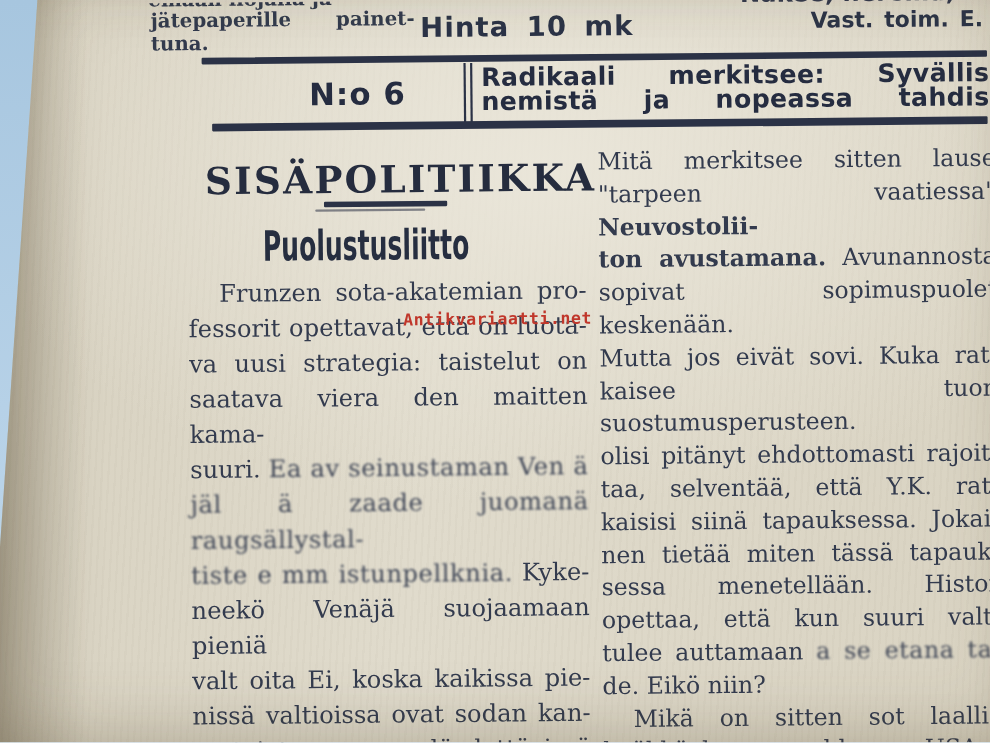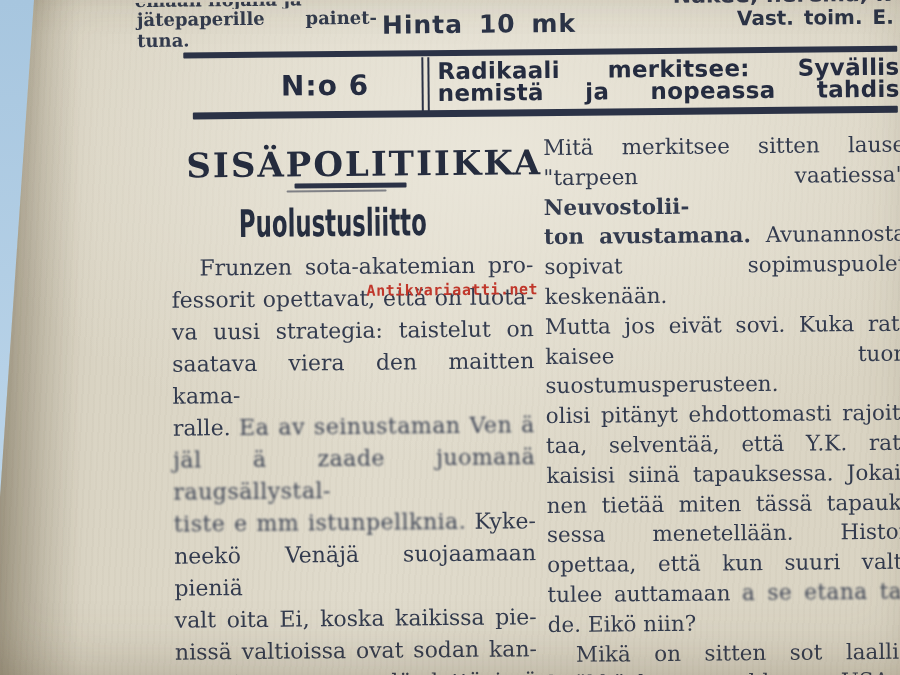--- a/index.html
+++ b/index.html
@@ -84,21 +84,21 @@
     <div class="abs rule" style="left:288px;top:189px;width:100px;height:2px;opacity:.55;"></div>
     <div class="abs headline-wrap">
       <div class="sans headline-inner">Puolustusliitto</div>
     </div>
 
     <div class="abs col leftcol" id="leftcol">
         <div class="bline indent"><span>Frunzen sota-akatemian pro-</span></div>
         <div class="bline"><span>fessorit opettavat, että on luota-</span></div>
         <div class="bline"><span>va uusi strategia: taistelut on</span></div>
         <div class="bline"><span>saatava viera den maitten kama-</span></div>
-        <div class="bline"><span>ralle. </span><span class="smudge">Ea av seinustaman Ven ä</span></div>
+        <div class="bline"><span>suuri. </span><span class="smudge">Ea av seinustaman Ven ä</span></div>
         <div class="bline"><span class="smudge">jäl ä zaade juomanä raugsällystal-</span></div>
         <div class="bline"><span class="smudge">tiste e mm istunpellknia.</span><span> Kyke-</span></div>
         <div class="bline"><span>neekö Venäjä suojaamaan pieniä</span></div>
         <div class="bline"><span>valt oita Ei, koska kaikissa pie-</span></div>
         <div class="bline"><span>nissä valtioissa ovat sodan kan-</span></div>
         <div class="bline"><span>nattajat löydettävissä ainoastaan</span></div>
       </div>
     <div class="abs col rightcol cut" id="rightcol" style="height:545px;">
         <div class="bline"><span>Mitä merkitsee sitten lause</span></div>
         <div class="bline"><span>"tarpeen vaatiessa" </span><span class="bold">Neuvostolii-</span></div>

